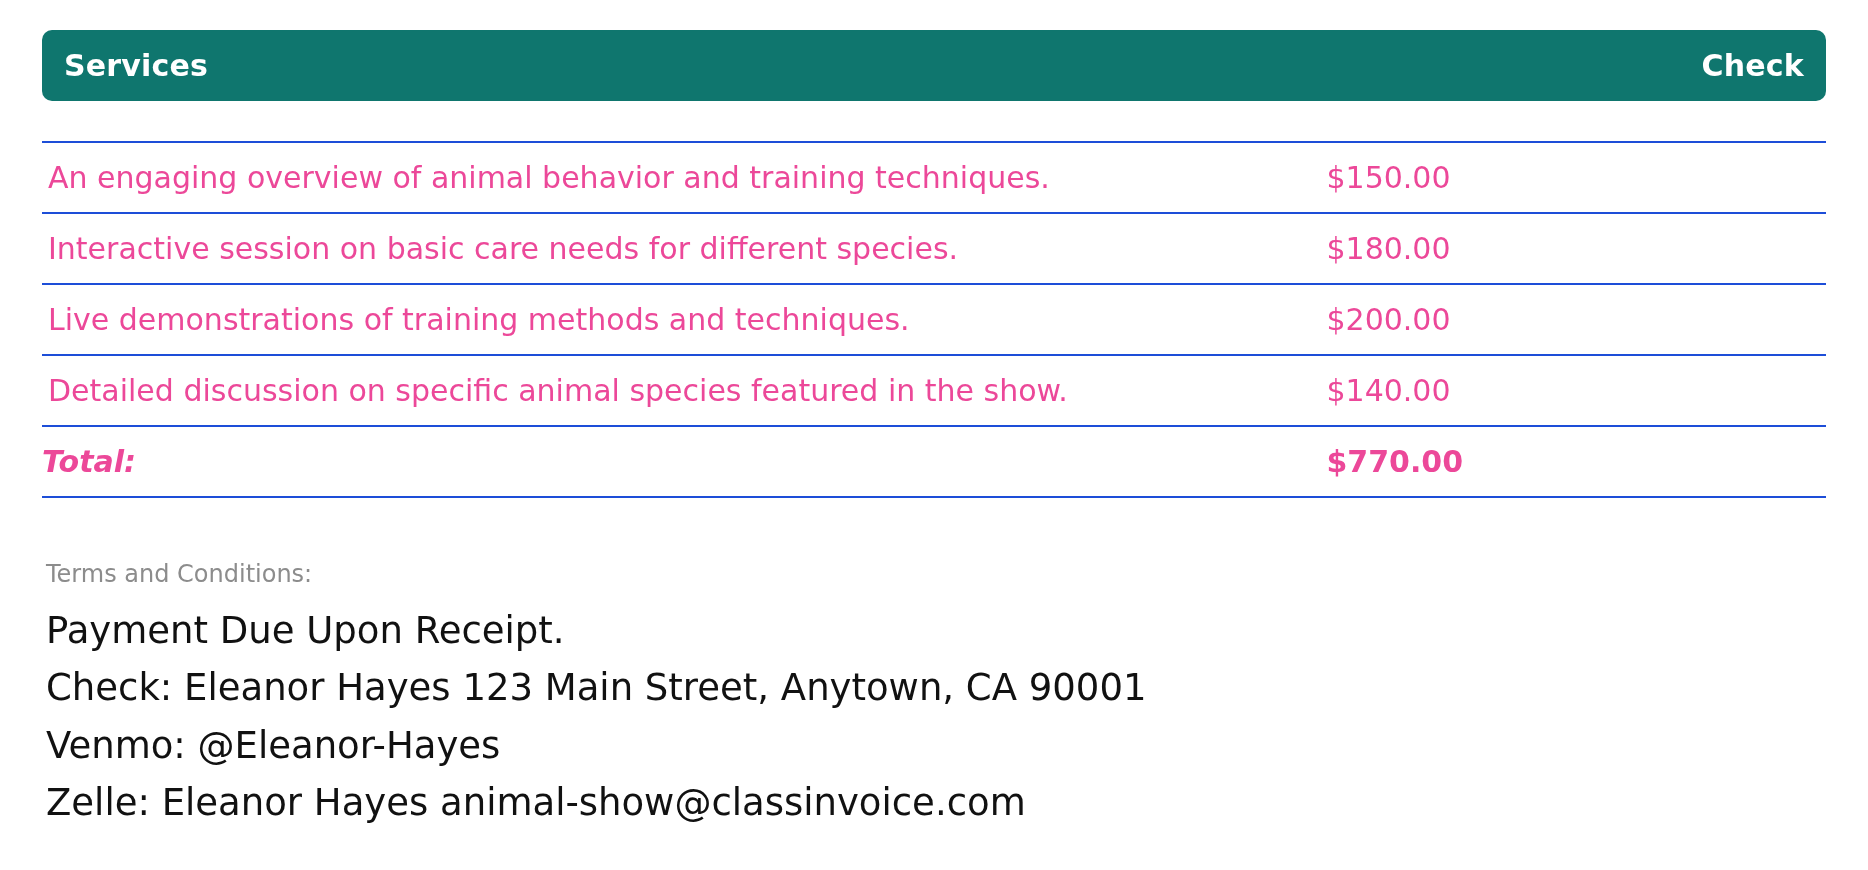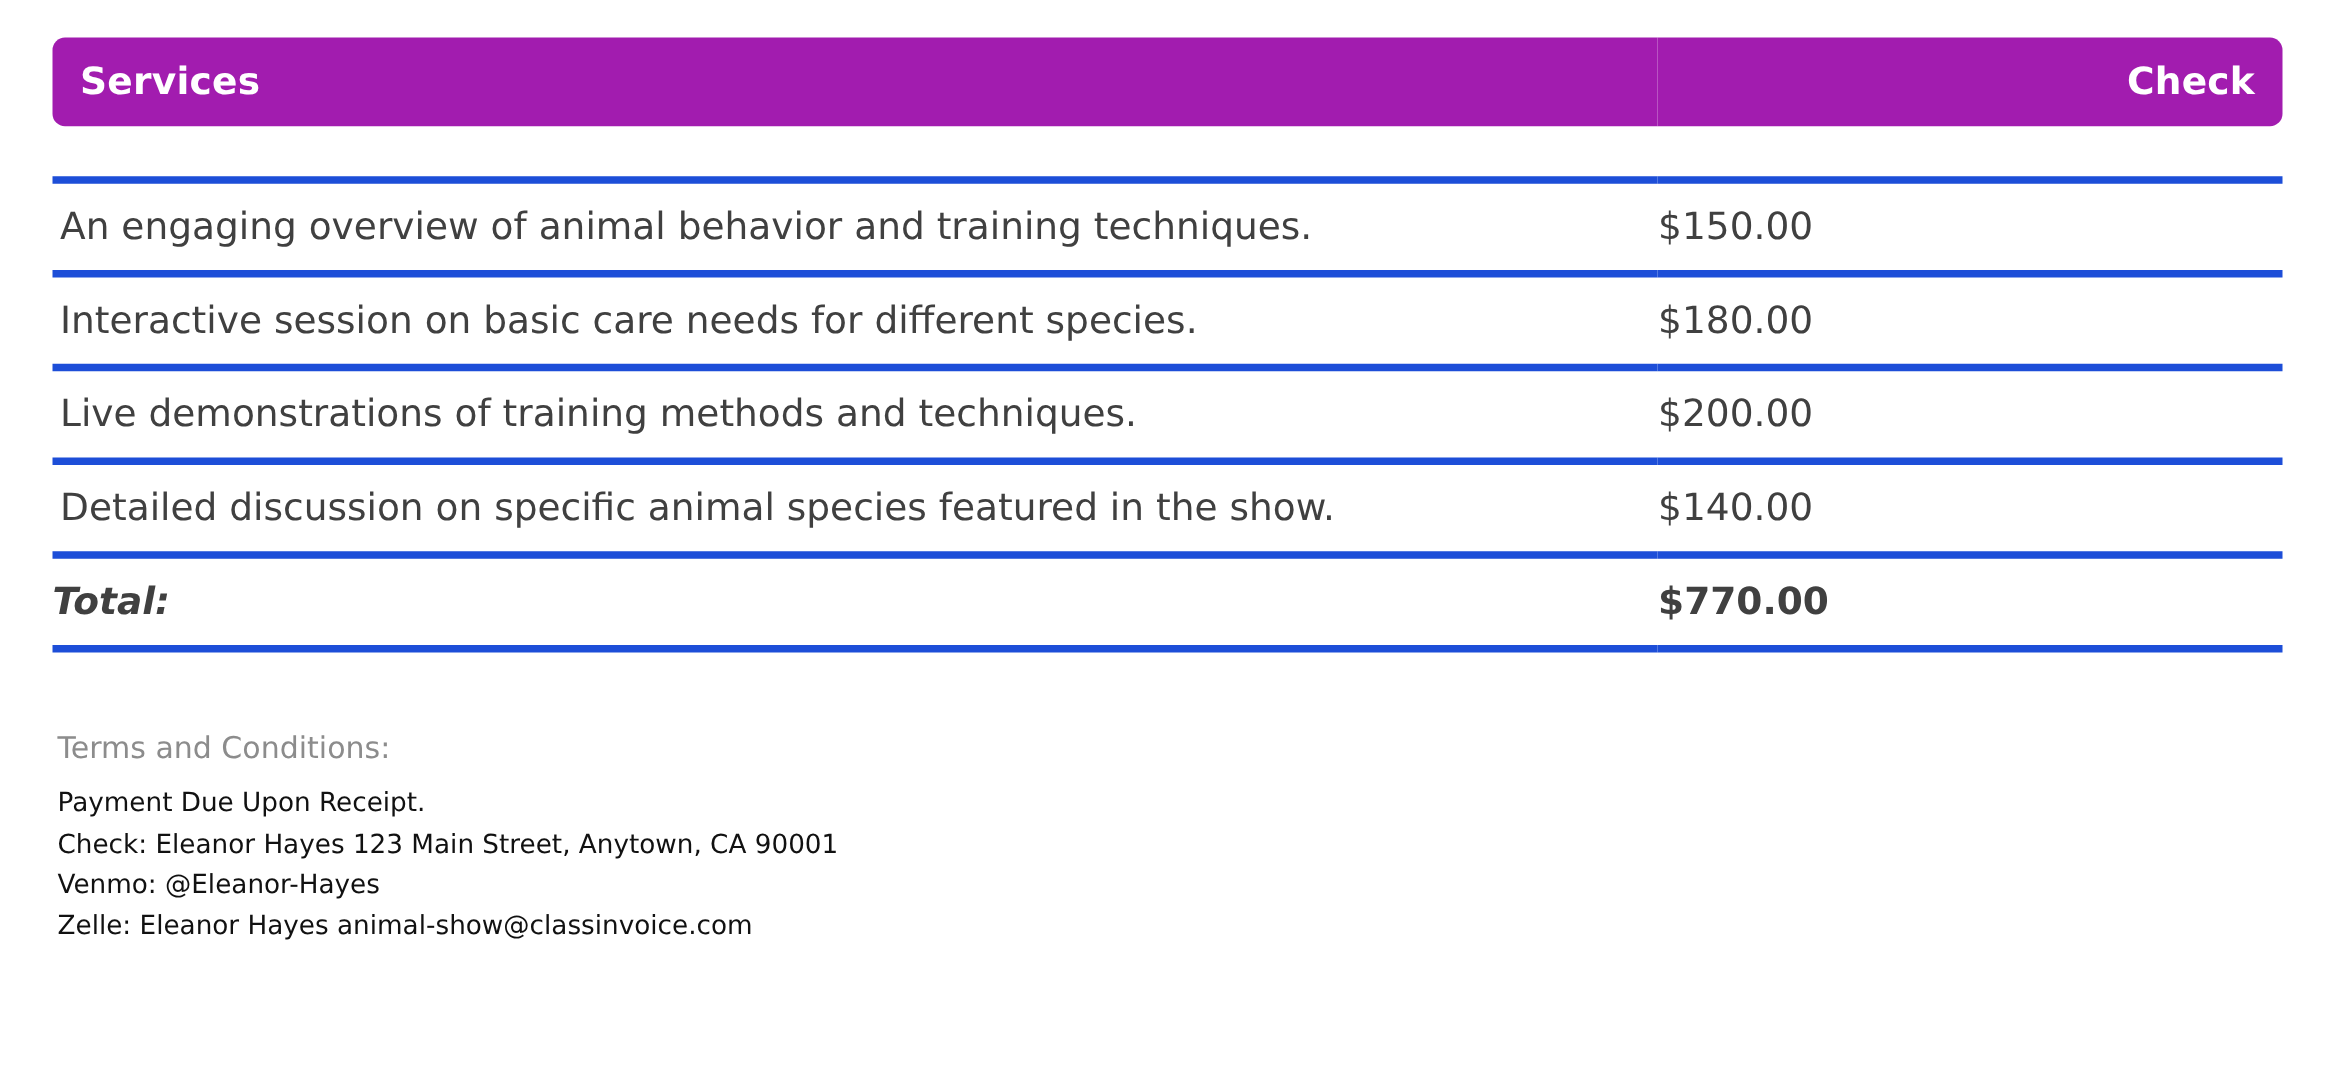--- a/index.html
+++ b/index.html
@@ -21,21 +21,21 @@
     padding: 30px 42px 0 42px;
   }
 
   
   .invoice-table {
     width: 100%;
     border-collapse: collapse;
     table-layout: fixed;
   }
   .invoice-table thead th {
-    background: #a21caf;
+    background: #0f766e;
     color: #ffffff;
     font-size: 30px;
     font-weight: bold;
     padding: 18px 22px;
     text-align: left;
     letter-spacing: 0.2px;
   }
   .invoice-table thead th.price-col {
     text-align: right;
   }
@@ -43,23 +43,23 @@
     border-top-left-radius: 10px;
     border-bottom-left-radius: 10px;
   }
   thead tr th:last-child {
     border-top-right-radius: 10px;
     border-bottom-right-radius: 10px;
   }
   .invoice-table tbody td {
     font-size: 30px;
     padding: 17px 0 17px 0;
-    border-bottom: 6px solid #1d4ed8;
+    border-bottom: 2px solid #1d4ed8;
     vertical-align: middle;
-    color: #404040;
+    color: #ec4899;
   }
   .invoice-table tbody td.desc-cell {
     padding-left: 6px;
   }
   .invoice-table tbody td.price-cell {
     padding-right: 4px;
     white-space: nowrap;
   }
   .spacer-row td {
     height: 6px;
@@ -88,21 +88,21 @@
   .terms {
     margin-top: 62px;
     padding-left: 4px;
   }
   .terms-title {
     font-size: 24px;
     color: #8c8c8c;
     margin-bottom: 14px;
   }
   .terms-line {
-    font-size: 21px;
+    font-size: 37px;
     color: #111111;
     line-height: 1.55;
   }
 </style>
 </head>
 <body>
 
 <div class="page">
 
   <table class="invoice-table">

